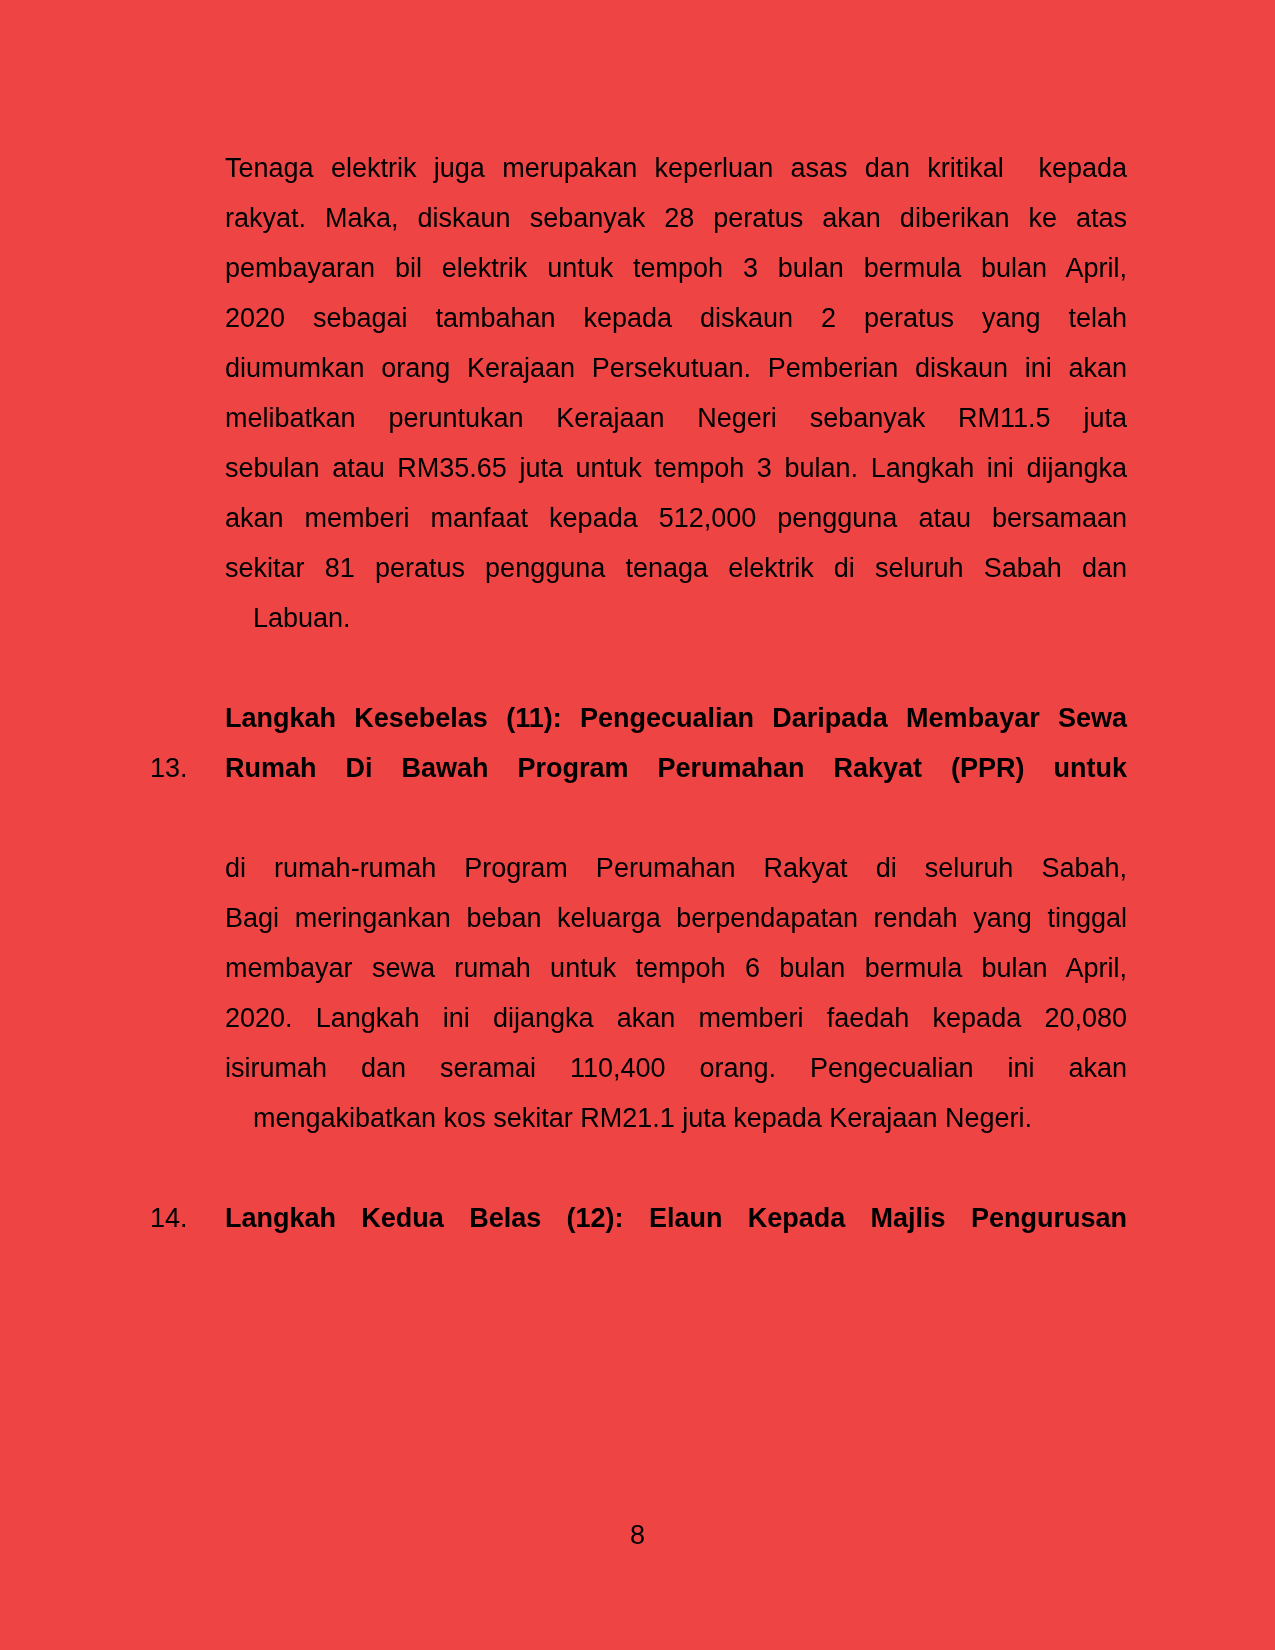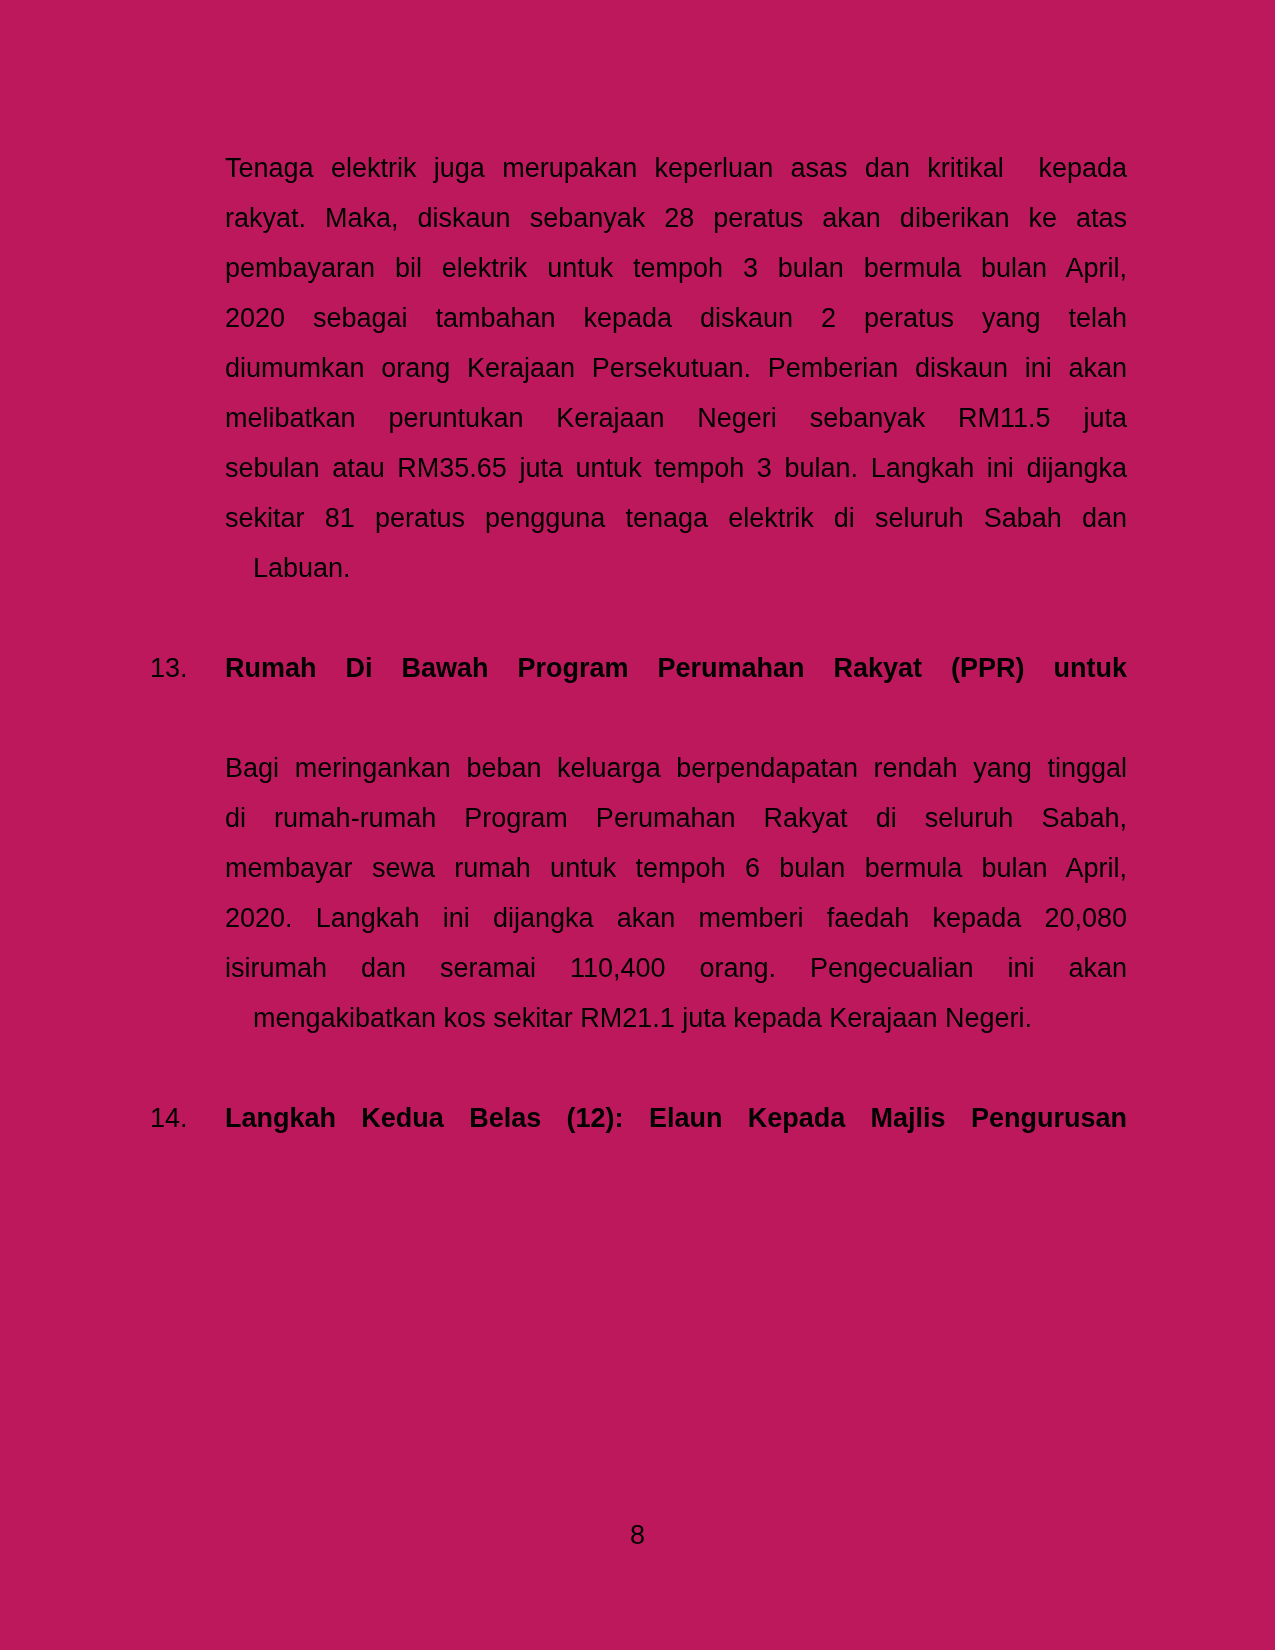--- a/index.html
+++ b/index.html
@@ -3,21 +3,21 @@
 <meta charset="utf-8">
 <style>
   * { box-sizing: border-box; }
   html, body { margin: 0; padding: 0; }
   body { background: #ffffff; }
 
   .page {
     position: relative;
     width: 1275px;
     height: 1650px;
-    background: #be185d;
+    background: #ef4444;
     overflow: hidden;
     color: #000000;
     font-family: "Liberation Sans", sans-serif;
     font-size: 27px;
   }
 
   .content {
     position: absolute;
     left: 150px;
     top: 143px;
@@ -68,34 +68,36 @@
   <div class="content">
 
     <div class="block para">
         <div class="line">Tenaga elektrik juga merupakan keperluan asas dan kritikal  kepada</div>
         <div class="line">rakyat. Maka, diskaun sebanyak 28 peratus akan diberikan ke atas</div>
         <div class="line">pembayaran bil elektrik untuk tempoh 3 bulan bermula bulan April,</div>
         <div class="line">2020 sebagai tambahan kepada diskaun 2 peratus yang telah</div>
         <div class="line">diumumkan orang Kerajaan Persekutuan. Pemberian diskaun ini akan</div>
         <div class="line">melibatkan peruntukan Kerajaan Negeri sebanyak RM11.5 juta</div>
         <div class="line">sebulan atau RM35.65 juta untuk tempoh 3 bulan. Langkah ini dijangka</div>
+        <div class="line">akan memberi manfaat kepada 512,000 pengguna atau bersamaan</div>
         <div class="line">sekitar 81 peratus pengguna tenaga elektrik di seluruh Sabah dan</div>
         <div class="line last-line">Labuan.</div>
       </div>
 
     <div class="block item">
       <span class="num">13.</span>
       <div class="heading">
+          <div class="line">Langkah Kesebelas (11): Pengecualian Daripada Membayar Sewa</div>
           <div class="line">Rumah Di Bawah Program Perumahan Rakyat (PPR) untuk</div>
         </div>
     </div>
 
     <div class="block para">
+        <div class="line">di rumah-rumah Program Perumahan Rakyat di seluruh Sabah,</div>
         <div class="line">Bagi meringankan beban keluarga berpendapatan rendah yang tinggal</div>
-        <div class="line">di rumah-rumah Program Perumahan Rakyat di seluruh Sabah,</div>
         <div class="line">membayar sewa rumah untuk tempoh 6 bulan bermula bulan April,</div>
         <div class="line">2020. Langkah ini dijangka akan memberi faedah kepada 20,080</div>
         <div class="line">isirumah dan seramai 110,400 orang. Pengecualian ini akan</div>
         <div class="line last-line">mengakibatkan kos sekitar RM21.1 juta kepada Kerajaan Negeri.</div>
       </div>
 
     <div class="block item">
       <span class="num">14.</span>
       <div class="heading">
           <div class="line">Langkah Kedua Belas (12): Elaun Kepada Majlis Pengurusan</div>

